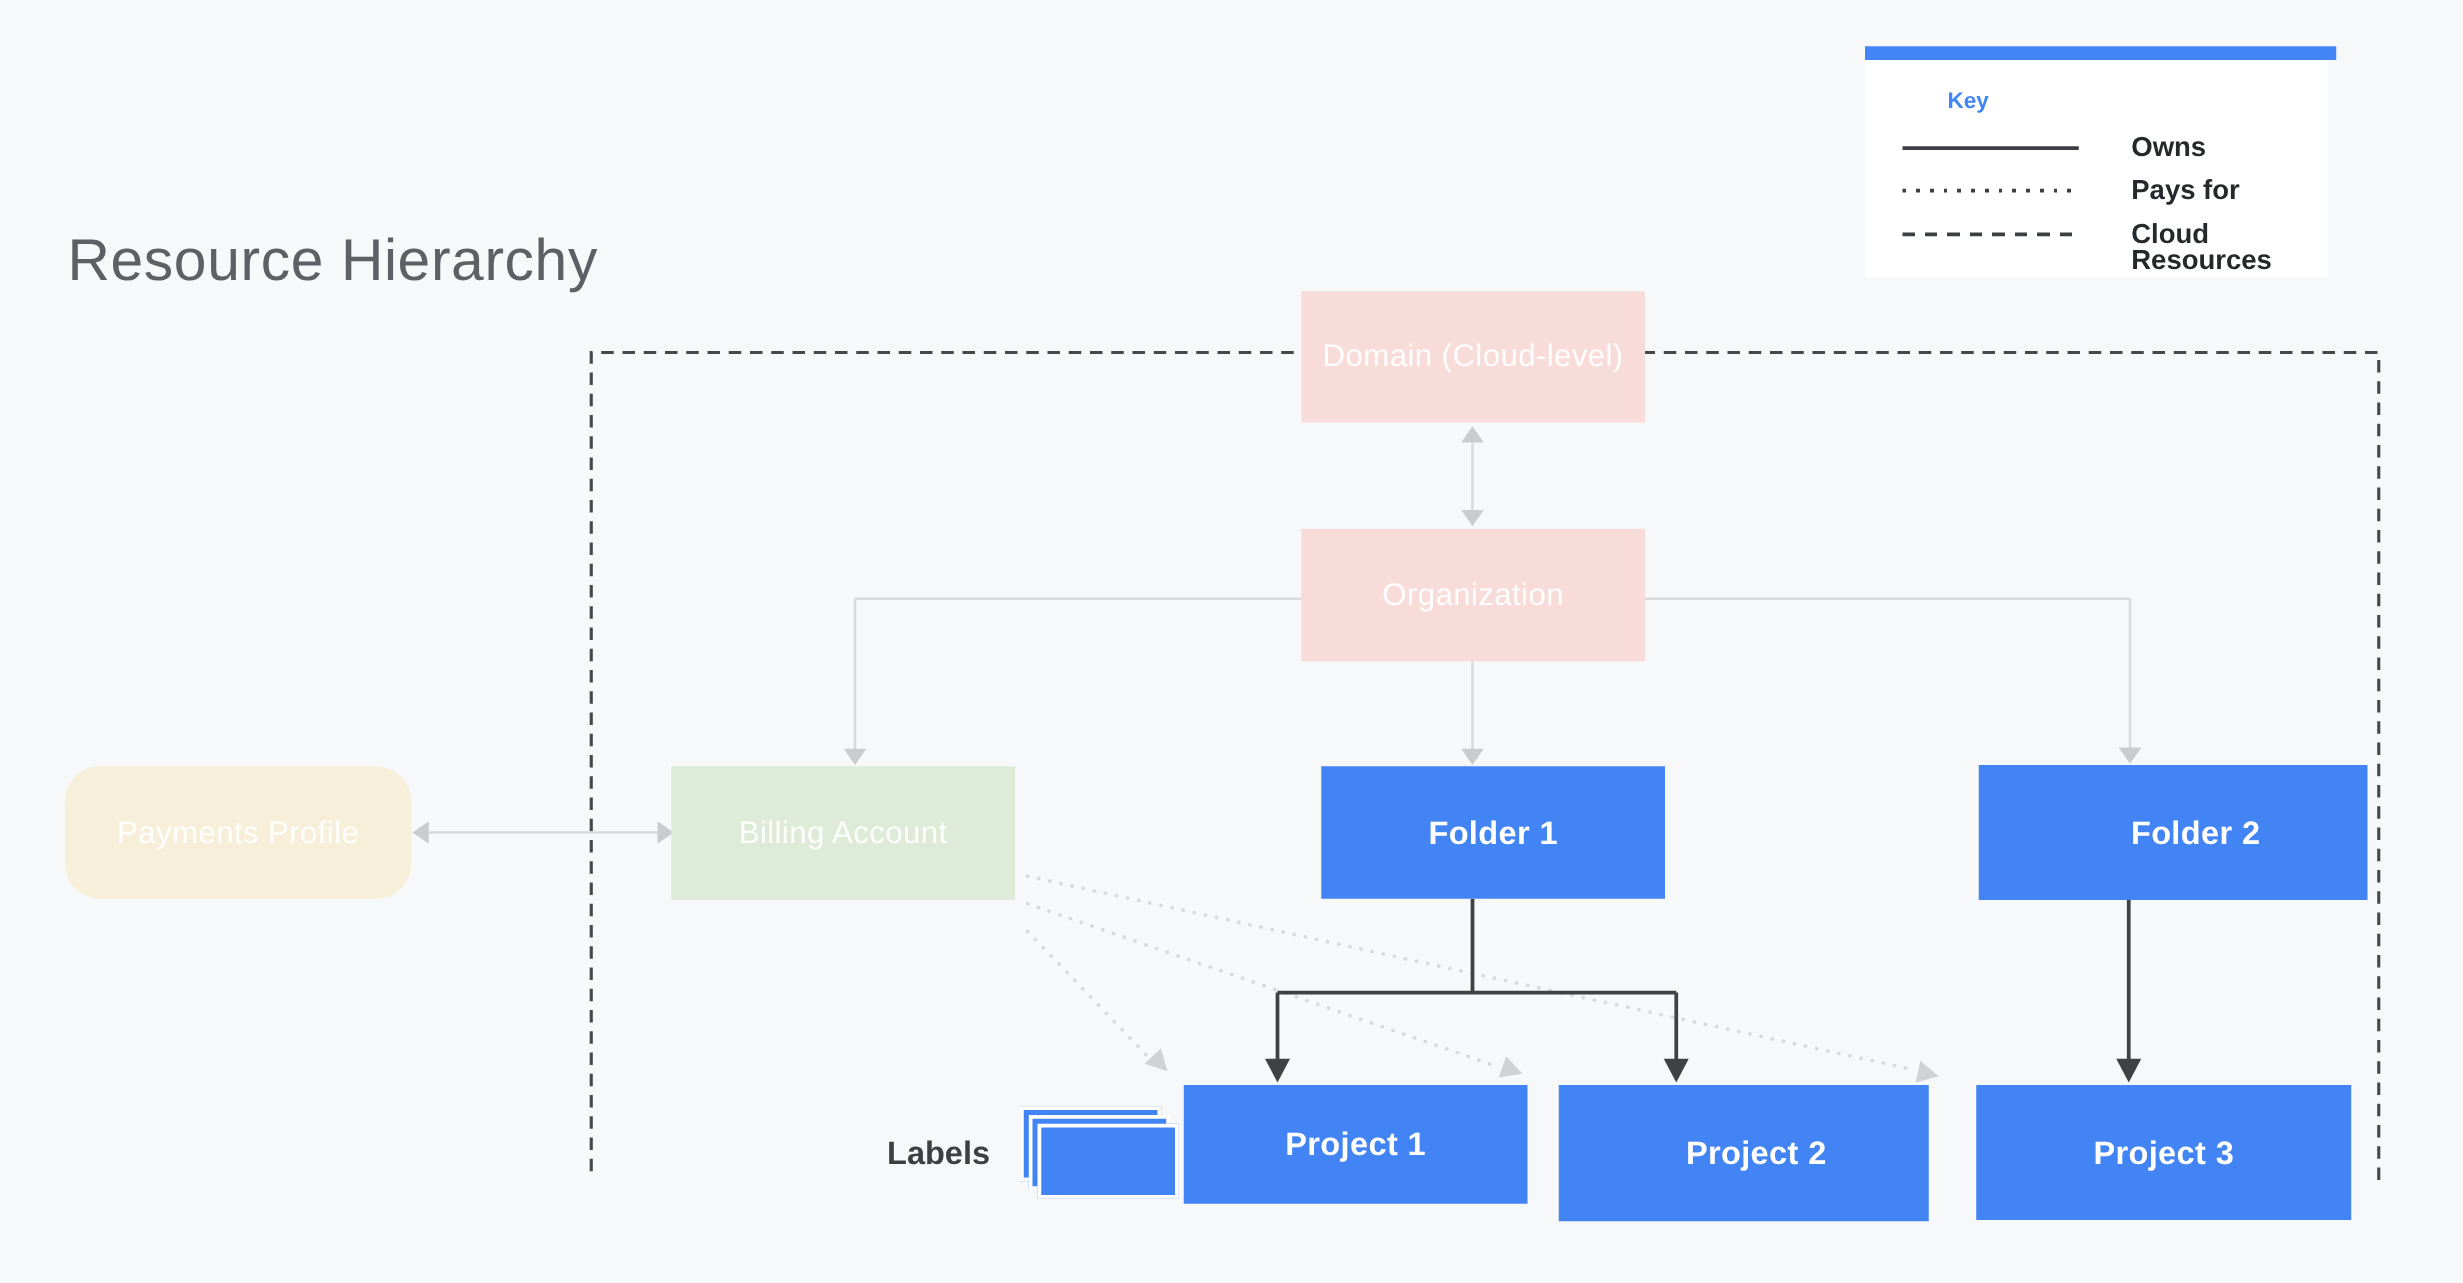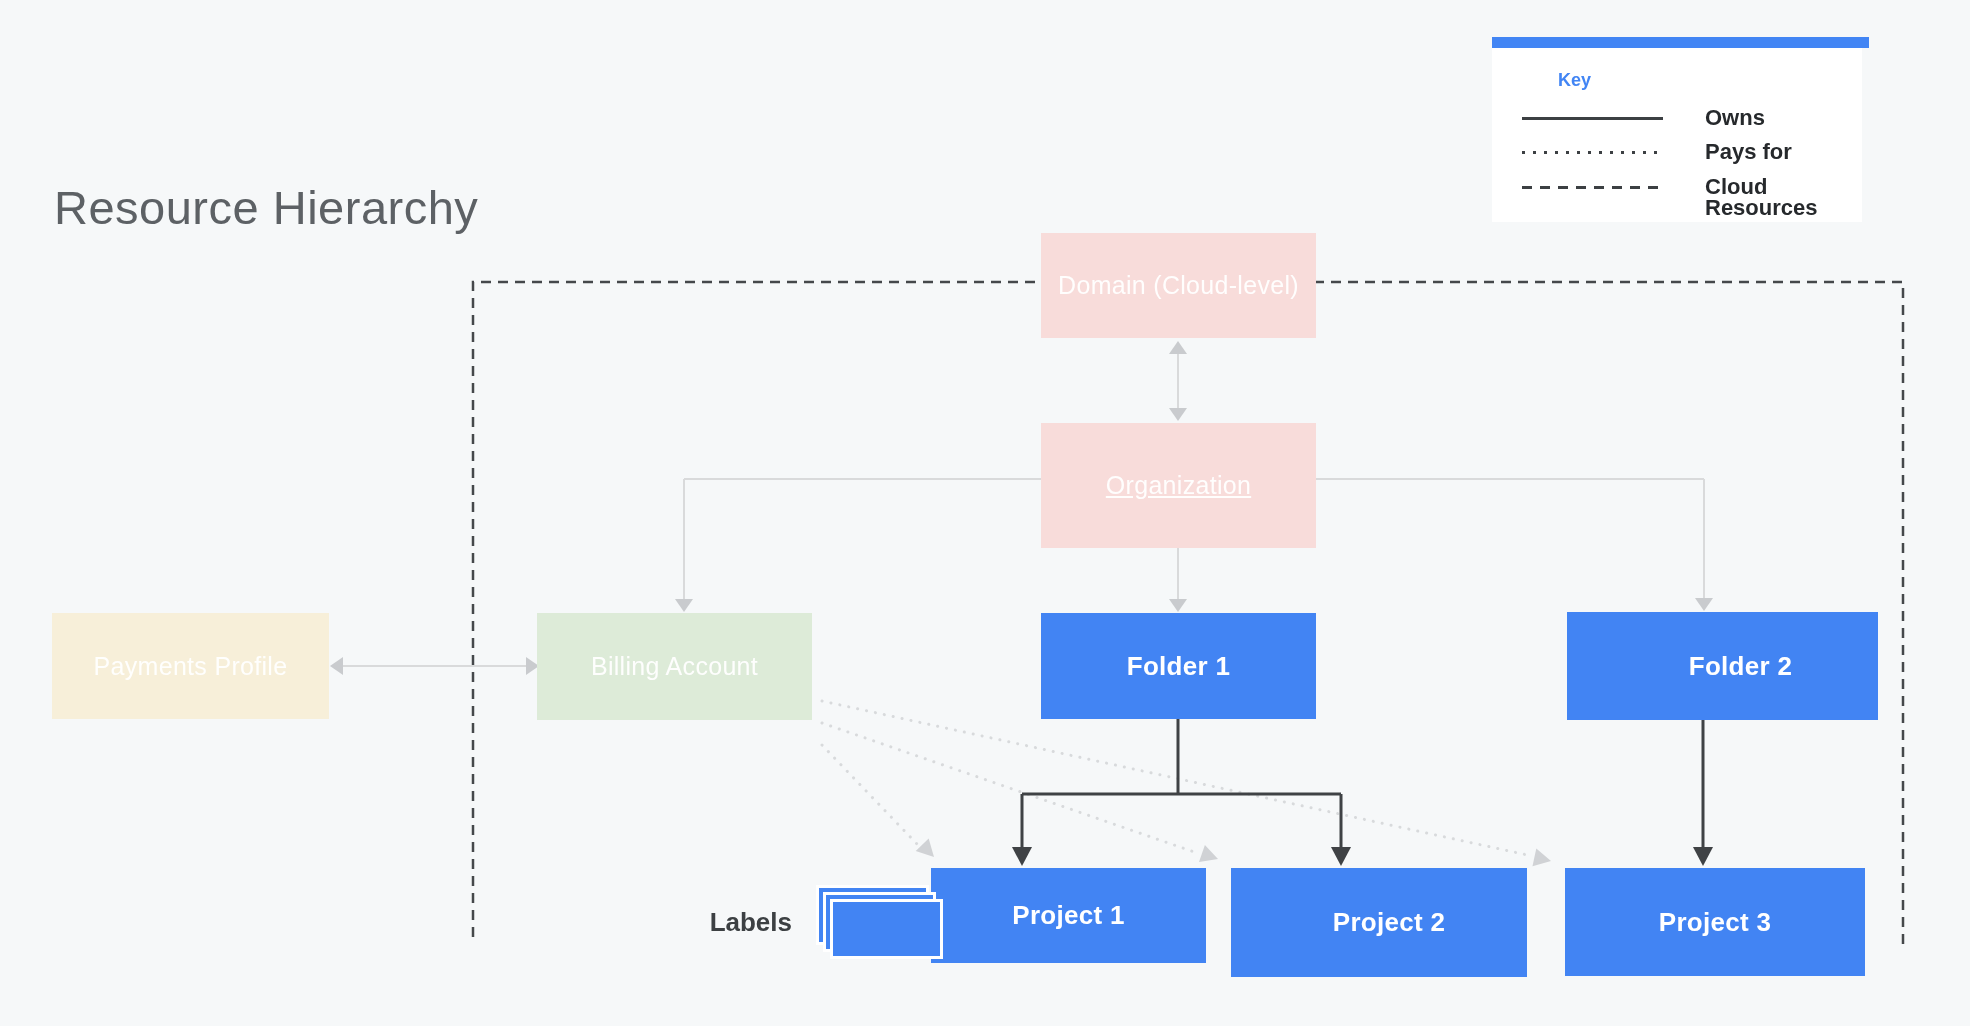--- a/index.html
+++ b/index.html
@@ -13,24 +13,24 @@
     color:#5d6165;font-weight:400;text-align:center;
   }
   
   .node{
     position:absolute;display:flex;align-items:center;justify-content:center;
     text-align:center;color:rgba(255,255,255,.95);font-size:25px;letter-spacing:.3px;
   }
   .node.pink{background:#f8dcda;}
   .node.green{background:#ddebd8;}
   .node.cream{background:#f7efd9;}
-  .node.blue{background:#4284f3;font-weight:bold;font-size:26px;color:#ffffff;}
+  .node.blue{background:#4284f3;font-weight:bold;font-size:26px;color:#ffffff;margin-left:16px;}
   #node-domain{left:1041px;top:233px;width:275px;height:105px;}
-  #node-organization{left:1041px;top:423px;width:275px;height:125px;text-decoration:underline;}
-  #node-payments{left:52px;top:613px;width:277px;height:106px;}
+  #node-organization{left:1041px;top:423px;width:275px;height:106px;}
+  #node-payments{left:52px;top:613px;width:277px;height:106px;border-radius:28px;}
   #node-billing{left:537px;top:613px;width:275px;height:107px;}
   #node-folder1{left:1041px;top:613px;width:275px;height:106px;}
   #node-folder2{left:1567px;top:612px;width:275px;height:108px;padding-left:36px;}
   #node-project1{left:931px;top:868px;width:275px;height:95px;}
   #node-project2{left:1231px;top:868px;width:276px;height:109px;padding-left:20px;}
   #node-project3{left:1565px;top:868px;width:300px;height:108px;}
   
   .labels-caption{
     position:absolute;left:640px;top:907px;width:152px;text-align:right;
     font-size:26px;font-weight:bold;color:#3c4043;

